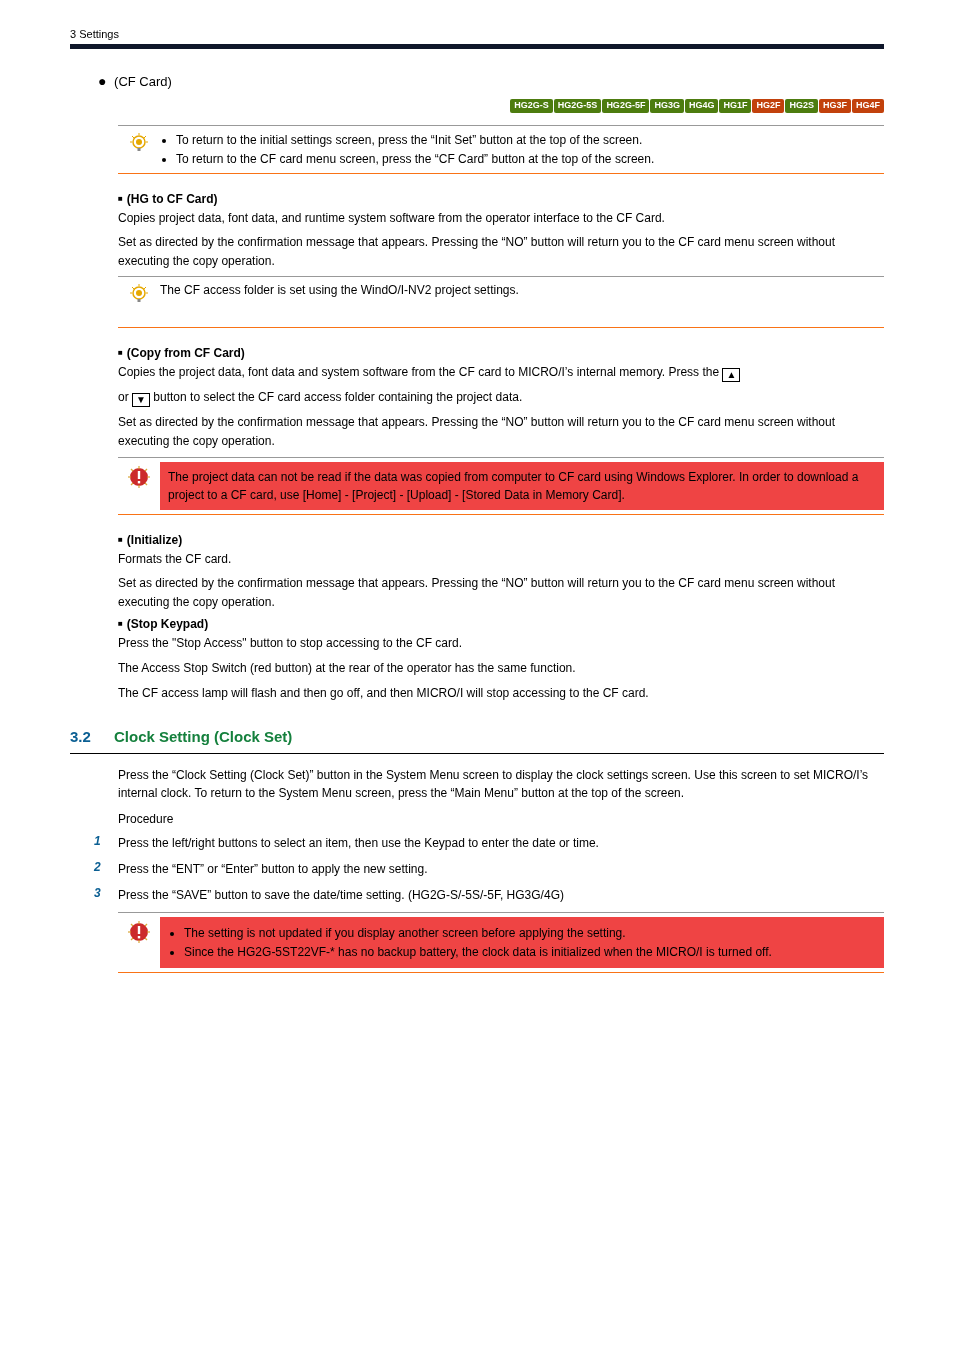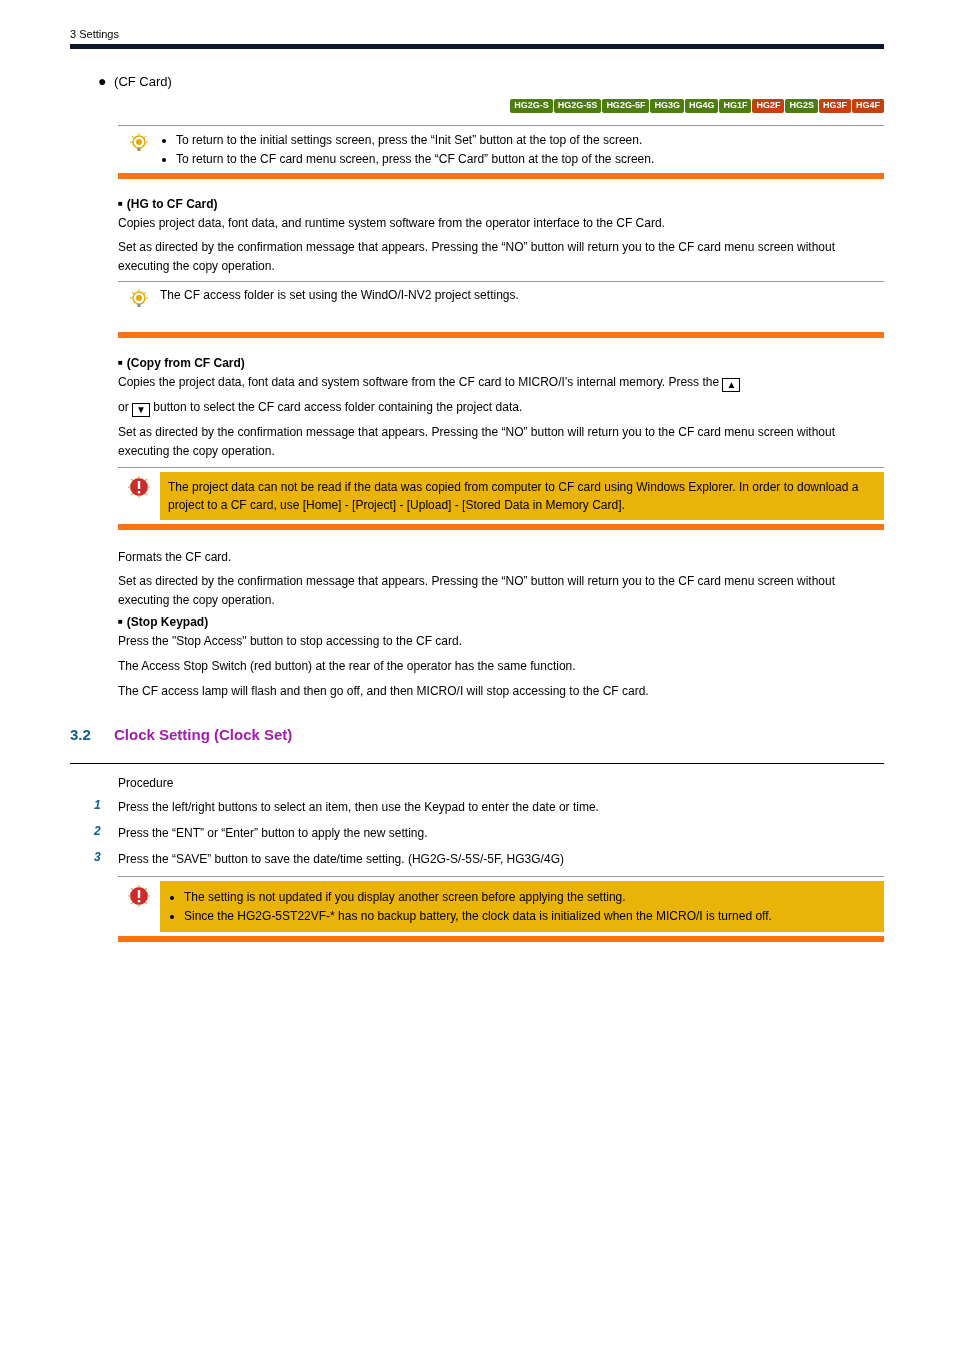--- a/index.html
+++ b/index.html
@@ -49,25 +49,25 @@
     background: #c2410c;
   }
   .body-text {
     margin-left: 48px;
     margin-bottom: 8px;
     line-height: 1.5;
   }
   .note-box {
     display: flex;
     border-top: 1px solid #999;
-    border-bottom: 6px solid #f97316;
+    border-bottom: 1px solid #f97316;
     margin: 4px 0 18px 48px;
     padding: 4px 0;
   }
-  .note-box.warn .note-content { background: #eab308; padding:6px 8px; }
+  .note-box.warn .note-content { background: #ef4444; padding:6px 8px; }
   .note-box.warn { align-items:flex-start; }
   .note-icon {
     flex: 0 0 42px;
     display: flex;
     align-items: flex-start;
     justify-content: center;
     padding-top: 2px;
   }
   .note-content {
     flex: 1;
@@ -98,32 +98,32 @@
     width: 18px;
     height: 14px;
     text-align: center;
     line-height: 12px;
     vertical-align: -2px;
   }
   .section-row {
     display: flex;
     align-items: baseline;
     border-bottom: 1px solid #000;
-    padding-bottom: 20px;
+    padding-bottom: 8px;
     margin-top: 26px;
     margin-bottom: 12px;
   }
   .section-num {
     color: #0b5f93;
     font-weight: bold;
     font-size: 15px;
     width: 44px;
   }
   .section-title {
-    color: #a21caf;
+    color: #15803d;
     font-weight: bold;
     font-size: 15px;
   }
   .proc-label {
     margin-left: 48px;
     margin-top: 10px;
     margin-bottom: 8px;
     font-size: 12px;
   }
   .step {
@@ -227,33 +227,35 @@
             <line x1="5" y1="5" x2="7" y2="7"></line>
             <line x1="19" y1="19" x2="21" y2="21"></line>
             <line x1="5" y1="21" x2="7" y2="19"></line>
             <line x1="19" y1="7" x2="21" y2="5"></line>
           </g>
         </svg>
     </div>
     <div class="note-content">The project data can not be read if the data was copied from computer to CF card using Windows Explorer. In order to download a project to a CF card, use [Home] - [Project] - [Upload] - [Stored Data in Memory Card].</div>
   </div>
 
+  <div class="sub-head"><span class="sq">■</span><span>(Initialize)</span></div>
   <div class="sub-body">Formats the CF card.</div>
   <div class="sub-body">Set as directed by the confirmation message that appears. Pressing the “NO” button will return you to the CF card menu screen without executing the copy operation.</div>
 
   <div class="sub-head"><span class="sq">■</span><span>(Stop Keypad)</span></div>
   <div class="sub-body">Press the "Stop Access" button to stop accessing to the CF card.</div>
   <div class="sub-body">The Access Stop Switch (red button) at the rear of the operator has the same function.</div>
   <div class="sub-body">The CF access lamp will flash and then go off, and then MICRO/I will stop accessing to the CF card.</div>
 
   <div class="section-row">
     <div class="section-num">3.2</div>
     <div class="section-title">Clock Setting (Clock Set)</div>
   </div>
 
+  <div class="body-text">Press the “Clock Setting (Clock Set)” button in the System Menu screen to display the clock settings screen. Use this screen to set MICRO/I’s internal clock. To return to the System Menu screen, press the “Main Menu” button at the top of the screen.</div>
 
   <div class="proc-label">Procedure</div>
 
   <div id="steps">
       <div class="step">
         <div class="step-num">1</div>
         <div class="step-text">Press the left/right buttons to select an item, then use the Keypad to enter the date or time.</div>
       </div>
       <div class="step">
         <div class="step-num">2</div>

